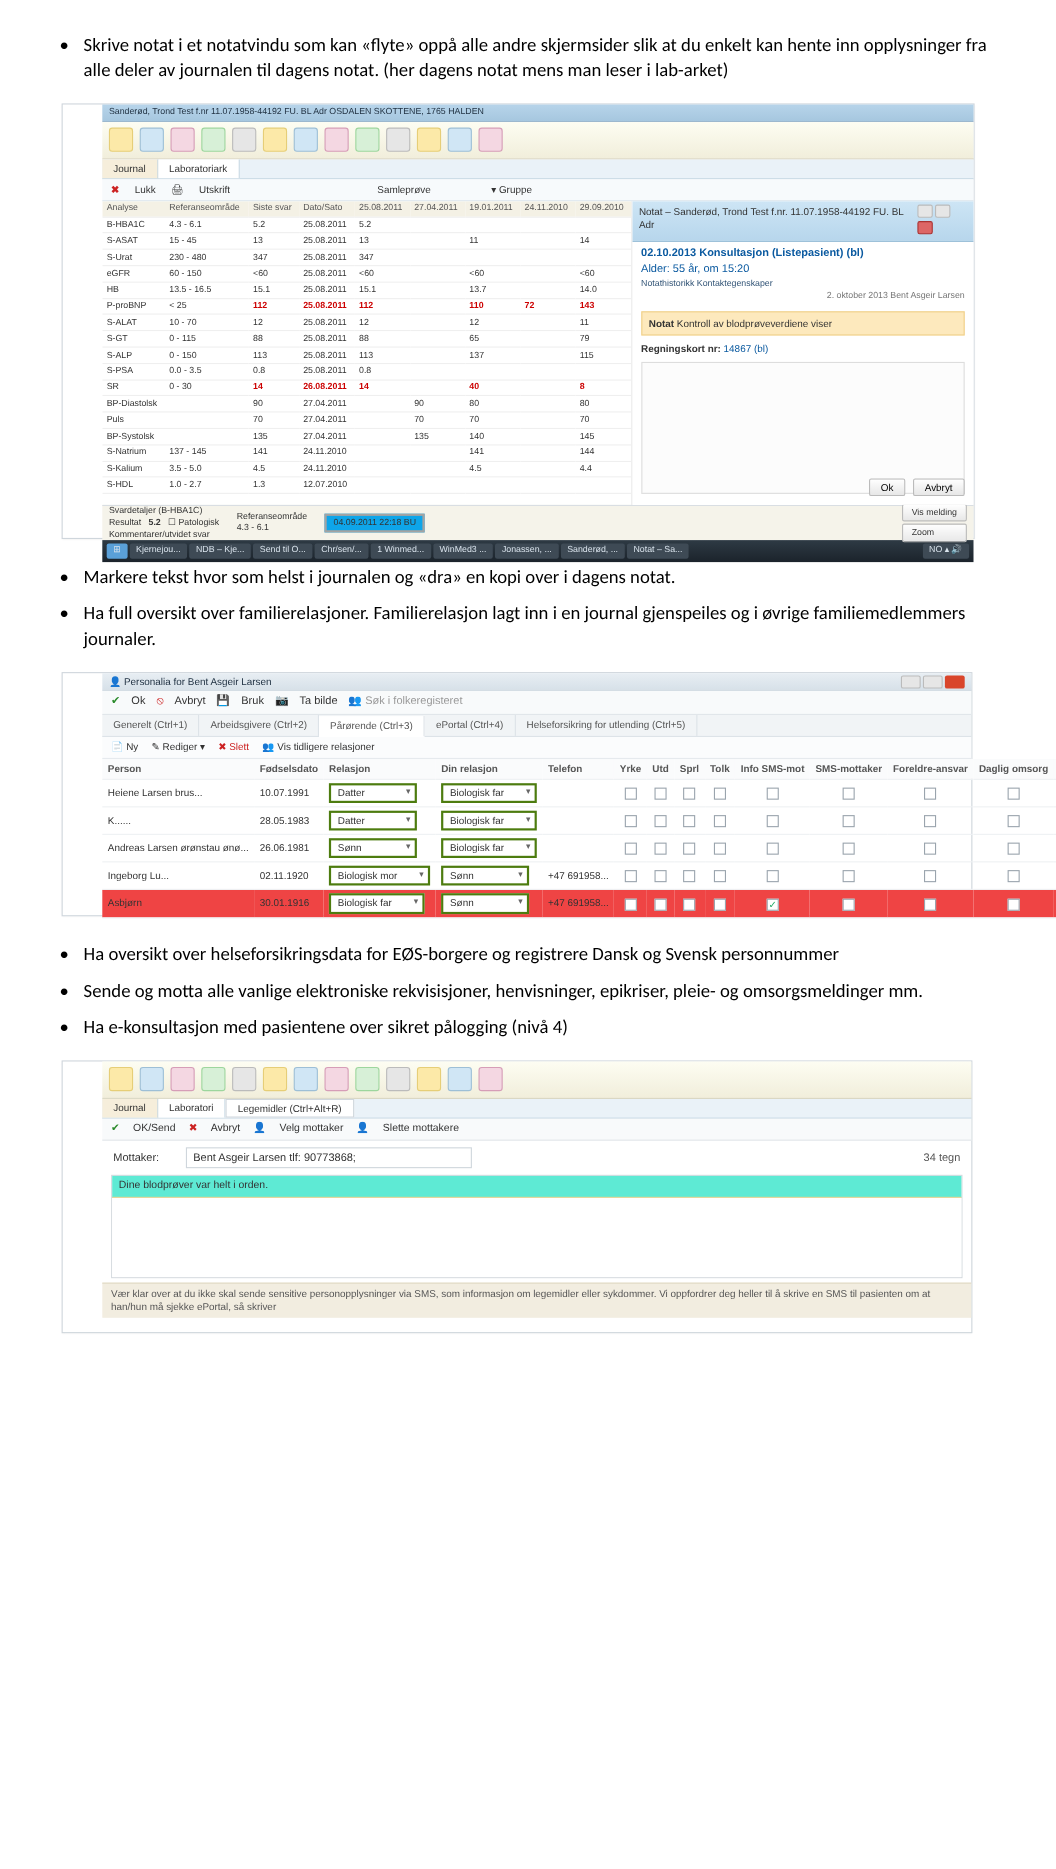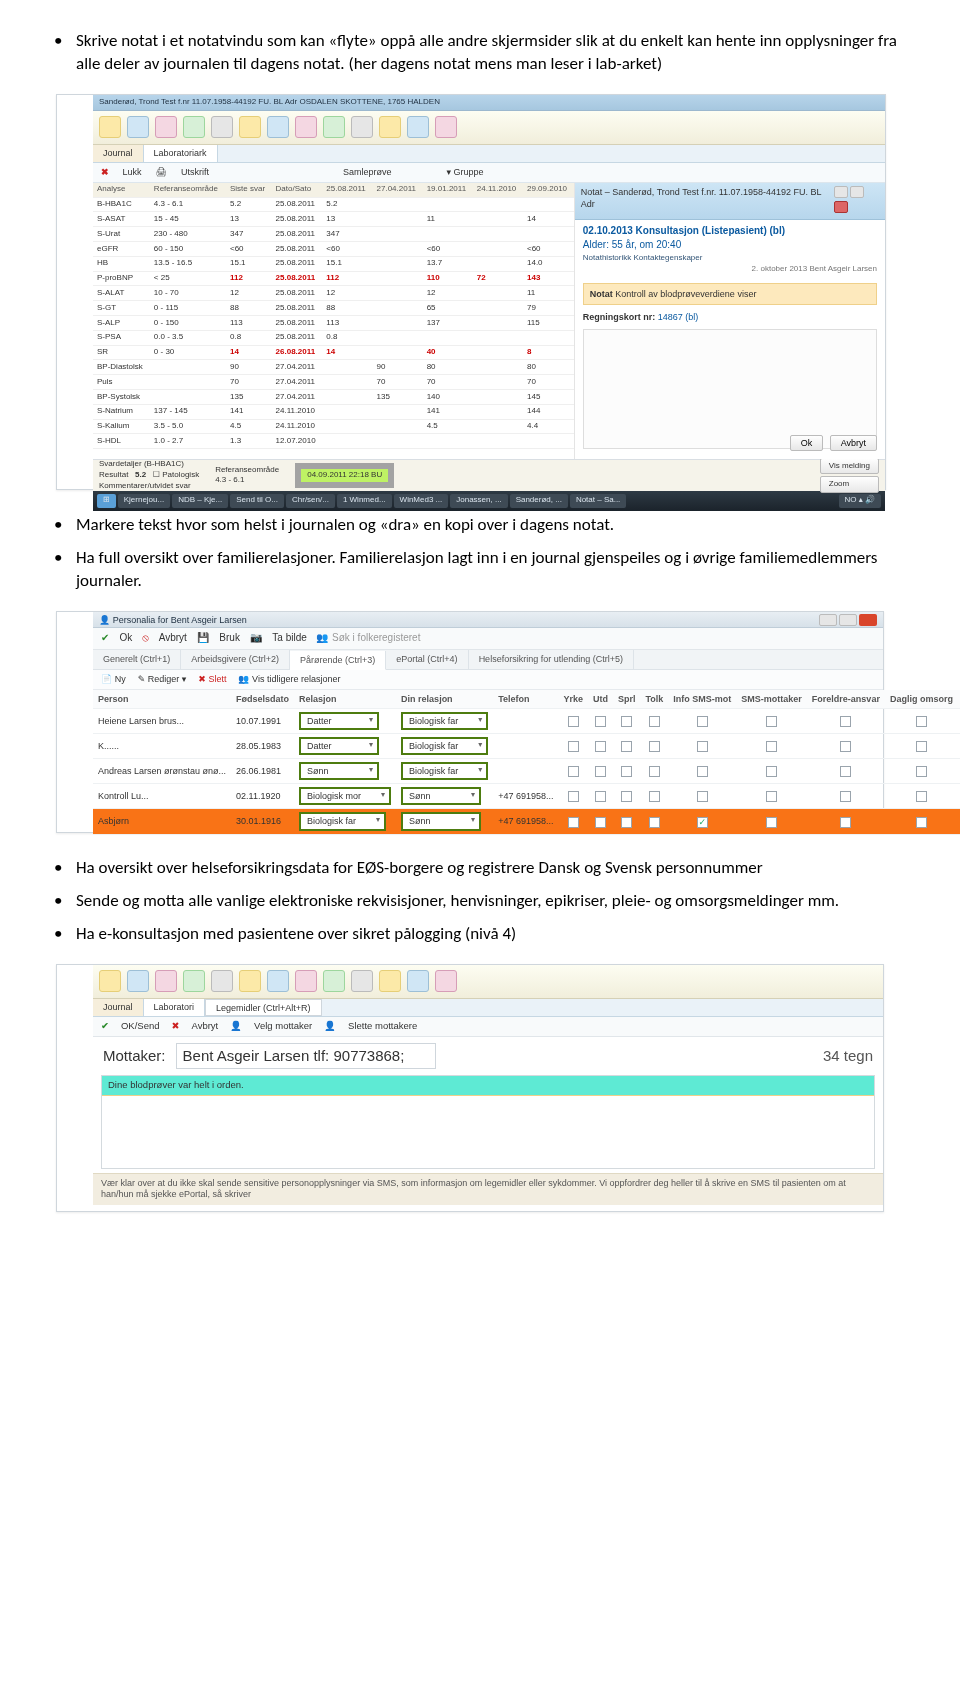--- a/index.html
+++ b/index.html
@@ -74,31 +74,31 @@
   .ss2 .tabs .tab{padding:3px 10px;border-right:1px solid #dde3e8;color:#555}
   .ss2 .tabs .tab.active{background:#fff;border-bottom:1px solid #fff;position:relative;top:1px}
   .ss2 .tb2{height:20px;background:#fbfcfd;border-bottom:1px solid #e6eaee;display:flex;align-items:center;gap:12px;padding:0 8px;font-size:9px}
   .ss2 table{border-collapse:collapse;width:100%;font-size:9px}
   .ss2 th,.ss2 td{border-bottom:1px solid #eef1f3;padding:3px 5px;text-align:left;white-space:nowrap}
   .ss2 th{color:#555;font-weight:bold;background:#fafbfc}
   .ss2 .dd{display:inline-block;border:2px solid #4d7c0f;background:#fff;padding:1px 28px 1px 6px;position:relative;min-width:80px}
   .ss2 .dd::after{content:"▾";position:absolute;right:4px;top:1px;font-size:8px;color:#666}
   .ss2 .chk{display:inline-block;width:11px;height:11px;border:1px solid #9aa4ad;background:#fff;vertical-align:middle}
   .ss2 .chk.on::after{content:"✓";display:block;font-size:9px;line-height:9px;text-align:center;color:#2a6}
-  .ss2 tr.sel td{background:#f97316}
+  .ss2 tr.sel td{background:#ef4444}
 
   
   .ss3 { width: 828px; height: 248px; }
   .ss3 .ribbon{height:34px;background:linear-gradient(#fdfdf2,#f1eedb);border-bottom:1px solid #d5d0b6;display:flex;align-items:center;gap:6px;padding:0 6px}
   .ss3 .subtabs{height:18px;background:#eaf2f8;border-bottom:1px solid #c6d7e3;display:flex}
   .ss3 .subtabs .st{padding:2px 10px;border-right:1px solid #c6d7e3;font-size:9px;background:#f6eedb}
   .ss3 .subtabs .st.active{background:#fff}
   .ss3 .tb{height:20px;background:#f8fafb;border-bottom:1px solid #e1e6ea;display:flex;align-items:center;gap:12px;padding:0 8px;font-size:9.5px}
   .ss3 .tb .ok{color:#2a8a2a}.ss3 .tb .av{color:#c22}
-  .ss3 .row{display:flex;gap:10px;padding:6px 10px;font-size:15px;align-items:center}
+  .ss3 .row{display:flex;gap:24px;padding:6px 10px;font-size:10px;align-items:center}
   .ss3 .row .lbl{color:#333}
   .ss3 .val{border:1px solid #cfd6dc;background:#fff;padding:2px 6px;min-width:260px}
   .ss3 .count{margin-left:auto;color:#555}
   .ss3 .msgarea{margin:0 8px 4px;border:1px solid #d4dade}
   .ss3 .msgarea .hdr{background:#5eead4;border-bottom:1px solid #efd08a;padding:3px 6px;font-size:9.5px}
   .ss3 .msgarea .body{height:72px;background:#fff}
   .ss3 .footer{background:#f2ede0;border-top:1px solid #e0d9c3;padding:4px 8px;font-size:9px;color:#555;line-height:1.3}
 </style>
 </head>
 <body>
@@ -341,21 +341,21 @@
           </tbody>
         </table>
     </div>
     <div class="right">
       <div class="rtitle">
         <span>Notat – Sanderød, Trond Test f.nr. 11.07.1958-44192 FU. BL Adr</span>
         <span class="winbtns"><span style="background:#e6e6e6;border:1px solid #bbb"></span><span style="background:#e6e6e6;border:1px solid #bbb"></span><span></span></span>
       </div>
       <div class="rhead">
         <div class="blue">02.10.2013 Konsultasjon (Listepasient) (bl)</div>
-        <div class="blue" style="font-weight:normal">Alder: 55 år, om 20:40</div>
+        <div class="blue" style="font-weight:normal">Alder: 55 år, om 15:20</div>
         <div class="rtabs">Notathistorikk  Kontaktegenskaper</div>
         <div style="font-size:8px;color:#777;text-align:right">2. oktober 2013  Bent Asgeir Larsen</div>
       </div>
       <div class="notat">
         <b>Notat</b>
         <span>Kontroll av blodprøveverdiene viser</span>
       </div>
       <div class="regn">
         <b>Regningskort nr:</b>
         <span class="lnk">14867  (bl)</span>
@@ -370,21 +370,21 @@
   <div class="bottombar">
     <div>
       <div>Svardetaljer (B-HBA1C)</div>
       <div><span>Resultat</span> &nbsp; <b>5.2</b> &nbsp; ☐ <span>Patologisk</span></div>
       <div>Kommentarer/utvidet svar</div>
     </div>
     <div>
       <div>Referanseområde</div>
       <div>4.3 - 6.1</div>
     </div>
-    <div style="border:6px solid #a3a3a3;padding:1px 6px;background:#bef264">04.09.2011 22:18 BU</div>
+    <div style="border:2px solid #a3a3a3;padding:1px 6px;background:#0ea5e9">04.09.2011 22:18 BU</div>
     <div style="margin-left:auto;display:flex;flex-direction:column;gap:2px">
       <span class="btn">Vis melding</span>
       <span class="btn">Zoom</span>
     </div>
   </div>
   <div class="taskbar" id="ss1taskbar">
       <div class="ti" style="background:#5aa0d8">⊞</div>
       <div class="ti">Kjernejou...</div>
       <div class="ti">NDB – Kje...</div>
       <div class="ti">Send til O...</div>
@@ -492,21 +492,21 @@
           <td style="text-align:center"><span class="chk"></span></td>
           <td style="text-align:center"><span class="chk"></span></td>
           <td style="text-align:center"><span class="chk"></span></td>
           <td style="text-align:center"><span class="chk"></span></td>
           <td style="text-align:center"><span class="chk"></span></td>
           <td style="text-align:center"><span class="chk"></span></td>
           <td style="text-align:center"><span class="chk"></span></td>
           <td style="text-align:center"><span class="chk"></span></td>
         </tr>
         <tr>
-          <td>Kontroll Lu...</td>
+          <td>Ingeborg Lu...</td>
           <td>02.11.1920</td>
           <td><span class="dd">Biologisk mor</span></td>
           <td><span class="dd">Sønn</span></td>
           <td>+47 691958...</td>
           <td style="text-align:center"><span class="chk"></span></td>
           <td style="text-align:center"><span class="chk"></span></td>
           <td style="text-align:center"><span class="chk"></span></td>
           <td style="text-align:center"><span class="chk"></span></td>
           <td style="text-align:center"><span class="chk"></span></td>
           <td style="text-align:center"><span class="chk"></span></td>

